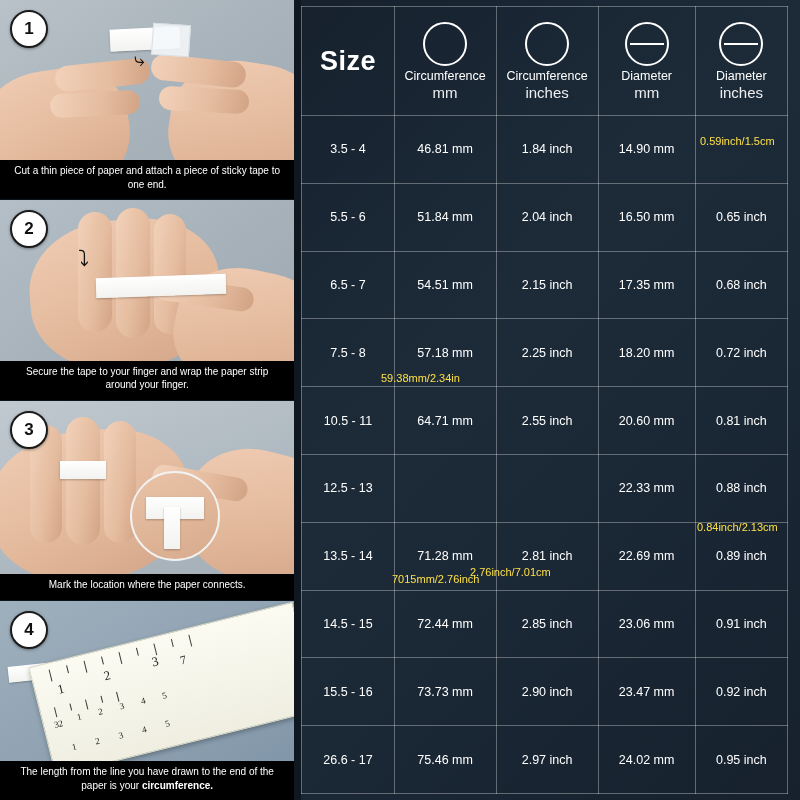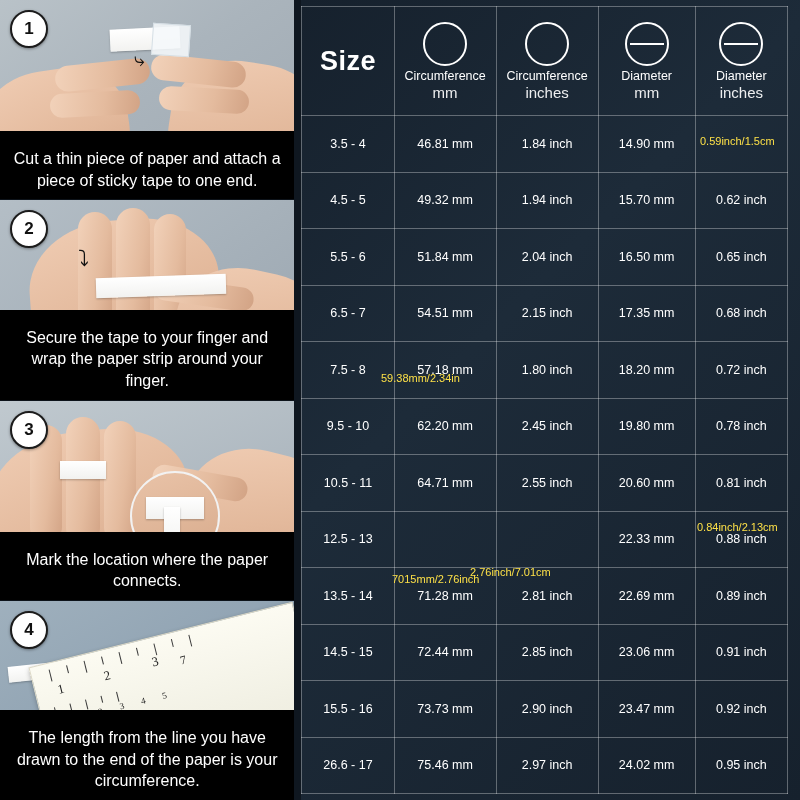--- a/index.html
+++ b/index.html
@@ -56,27 +56,27 @@
     align-items: center;
     justify-content: center;
     z-index: 5;
     box-shadow: 0 1px 3px rgba(0,0,0,.4);
   }
   .caption {
     position: absolute;
     left: 0; right: 0; bottom: 0;
     background: #000000;
     color: #ffffff;
-    font-size: 16px;
+    font-size: 10px;
     line-height: 1.35;
     text-align: center;
-    padding: 17px 10px 8px;
+    padding: 4px 10px 8px;
     z-index: 6;
   }
-  .caption b { font-weight: normal; }
+  .caption b { font-weight: bold; }
 
   
   .bg1 { background: linear-gradient(145deg,#b9c2c8 0%,#aab4bc 45%,#9fa9b2 100%); }
   .bg2 { background: linear-gradient(145deg,#b4bec6 0%,#a6b1ba 50%,#9aa5af 100%); }
   .bg3 { background: linear-gradient(160deg,#c0c9cf 0%,#aeb8c0 55%,#a1abb4 100%); }
   .bg4 { background: linear-gradient(150deg,#9fb0bd 0%,#8ea1b1 55%,#7d93a6 100%); }
 
   .hand {
     position: absolute;
     background: linear-gradient(160deg,#f0cdb4 0%,#e3b99c 55%,#d3a487 100%);
@@ -349,53 +349,39 @@
       </thead>
       <tbody id="size-rows">
           <tr>
             <td>3.5 - 4</td>
             <td>46.81 mm</td>
             <td>1.84 inch</td>
             <td>14.90 mm</td>
             <td></td>
           </tr>
           <tr>
-            <td>4.5 - 5</td>
-            <td>49.32 mm</td>
-            <td>1.94 inch</td>
-            <td>15.70 mm</td>
-            <td>0.62 inch</td>
-          </tr>
-          <tr>
             <td>5.5 - 6</td>
             <td>51.84 mm</td>
             <td>2.04 inch</td>
             <td>16.50 mm</td>
             <td>0.65 inch</td>
           </tr>
           <tr>
             <td>6.5 - 7</td>
             <td>54.51 mm</td>
             <td>2.15 inch</td>
             <td>17.35 mm</td>
             <td>0.68 inch</td>
           </tr>
           <tr>
             <td>7.5 - 8</td>
             <td>57.18 mm</td>
-            <td>1.80 inch</td>
+            <td>2.25 inch</td>
             <td>18.20 mm</td>
             <td>0.72 inch</td>
-          </tr>
-          <tr>
-            <td>9.5 - 10</td>
-            <td>62.20 mm</td>
-            <td>2.45 inch</td>
-            <td>19.80 mm</td>
-            <td>0.78 inch</td>
           </tr>
           <tr>
             <td>10.5 - 11</td>
             <td>64.71 mm</td>
             <td>2.55 inch</td>
             <td>20.60 mm</td>
             <td>0.81 inch</td>
           </tr>
           <tr>
             <td>12.5 - 13</td>

